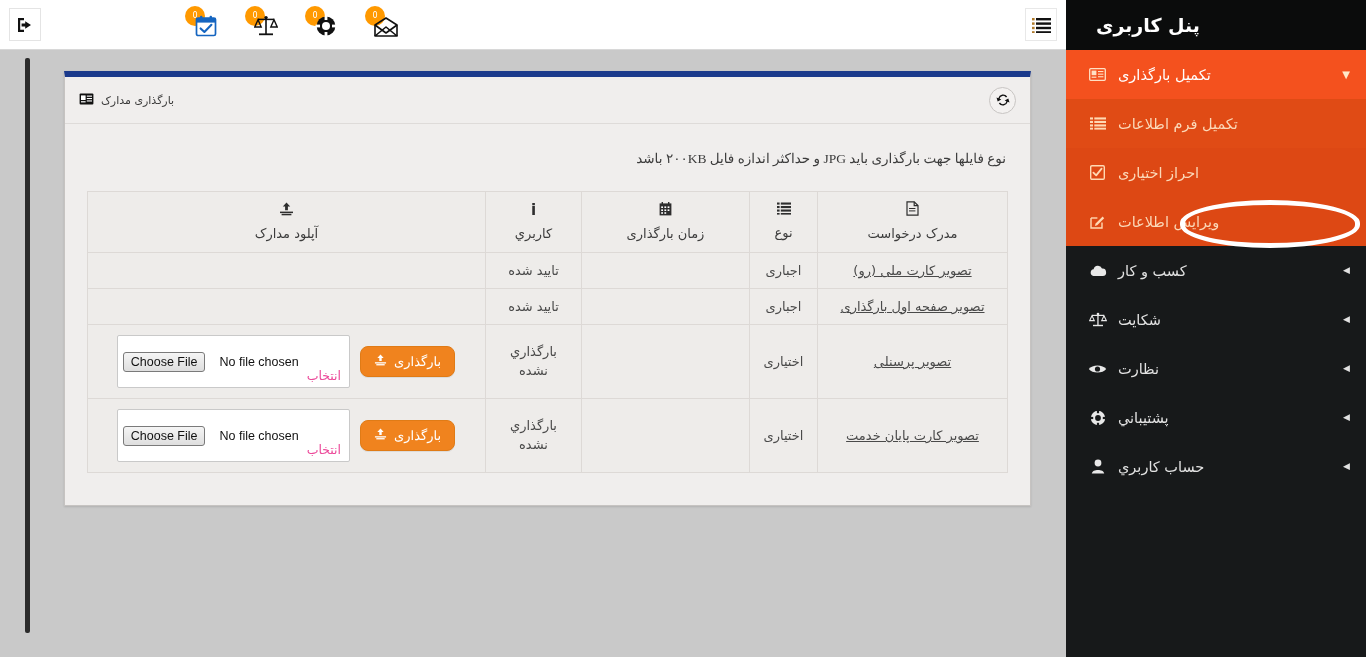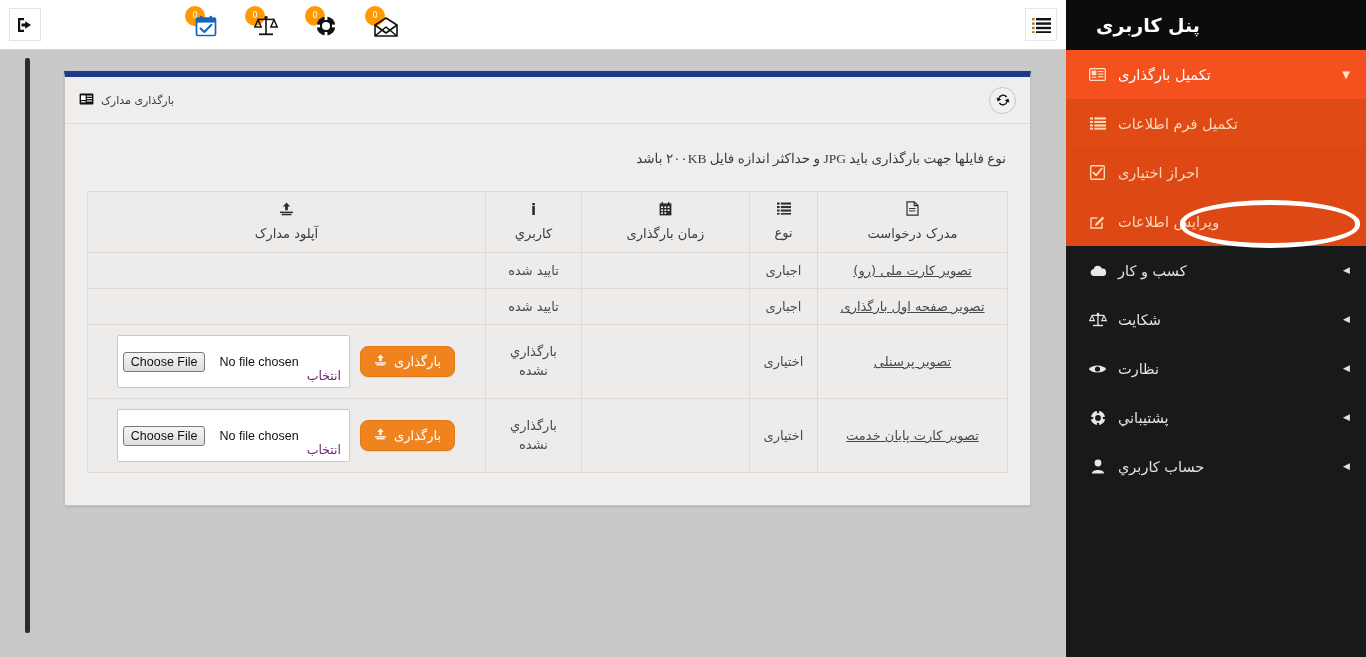--- a/index.html
+++ b/index.html
@@ -216,21 +216,21 @@
   .file-box {
     background: #ffffff;
     border: 1px solid #c9c9c9;
     border-radius: 2px;
     padding: 4px 8px 4px 5px;
     display: inline-flex; align-items: center;
     gap: 8px;
     direction: rtl;
     white-space: nowrap;
   }
-  .file-box .fb-label { font-size: 12.5px; color: #701a75; margin-top: 28px; }
+  .file-box .fb-label { font-size: 12.5px; color: #ec4899; margin-top: 28px; }
   .file-native {
     direction: ltr;
     display: inline-flex; align-items: center; gap: 14px;
   }
   .choose-file-btn {
     border: 1px solid #7a7a7a;
     background: linear-gradient(#f5f5f5, #dedede);
     border-radius: 3px;
     font-size: 12.5px;
     padding: 2px 7px;

